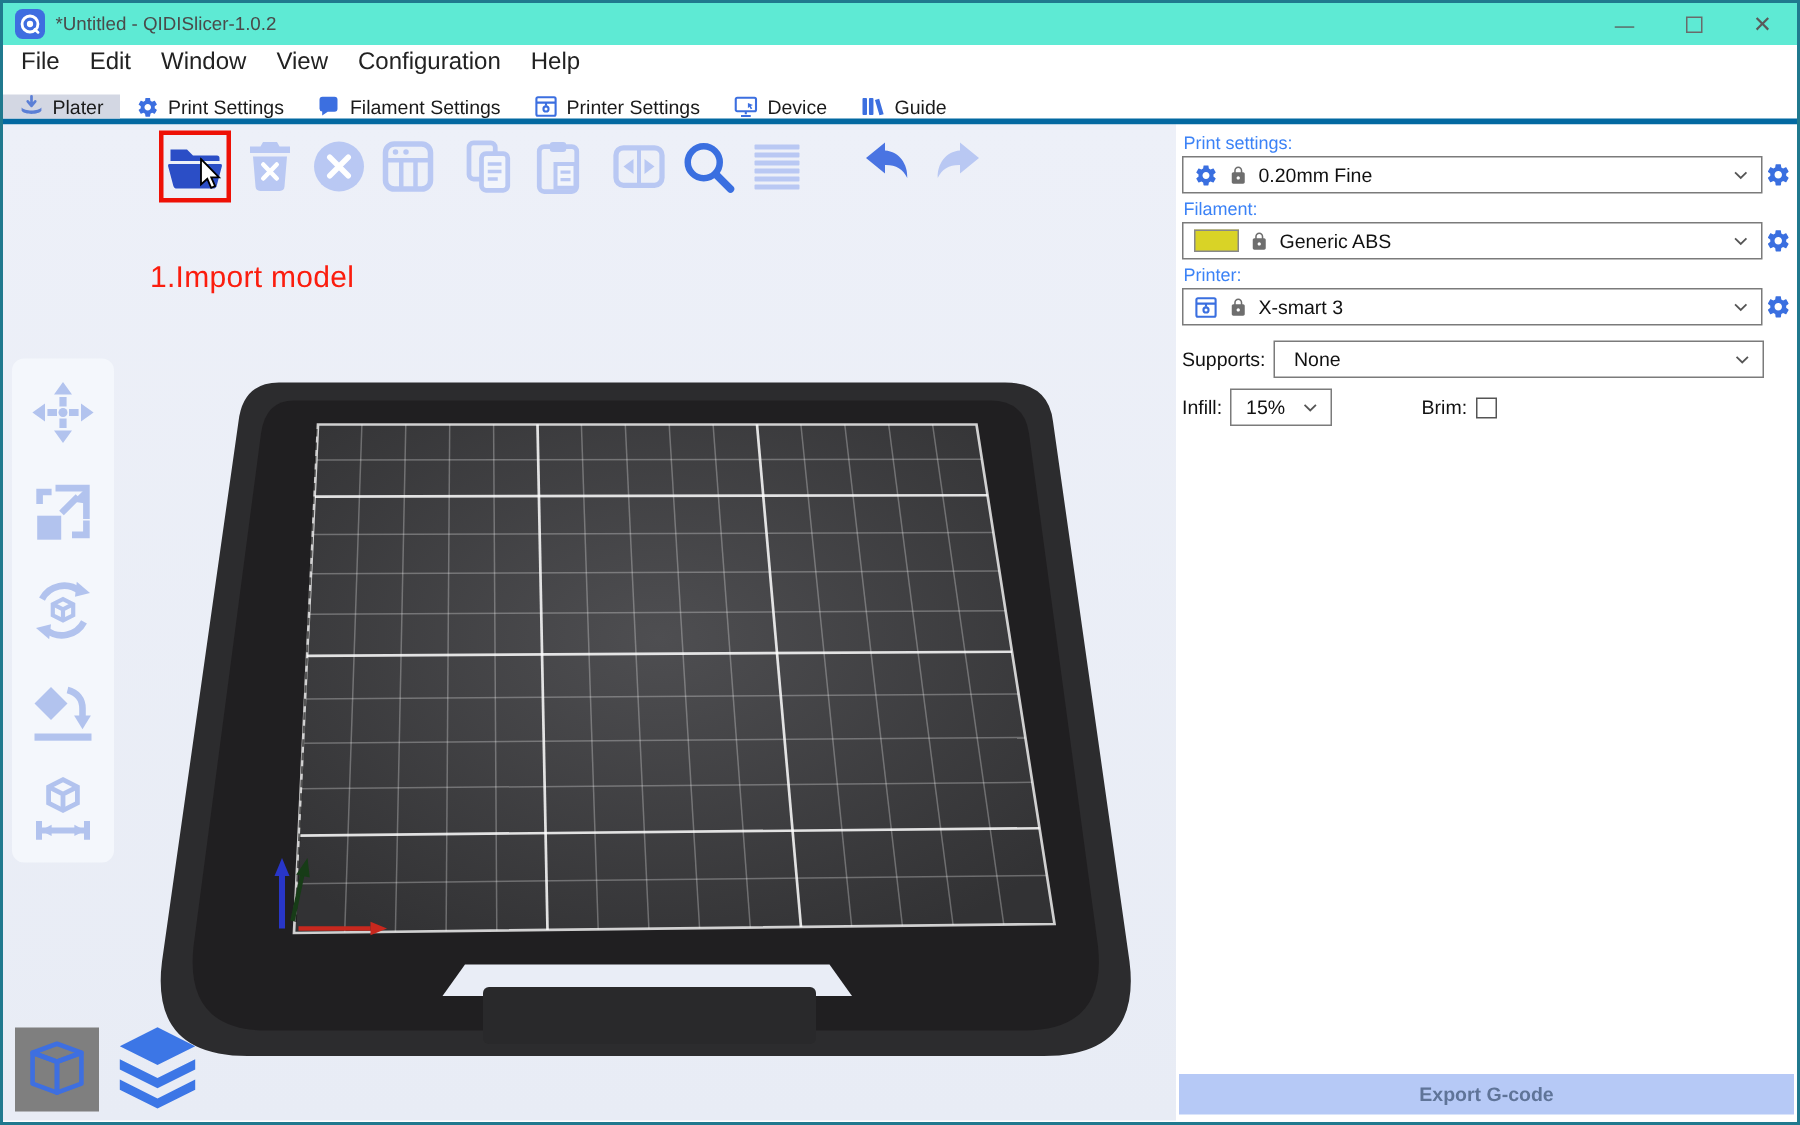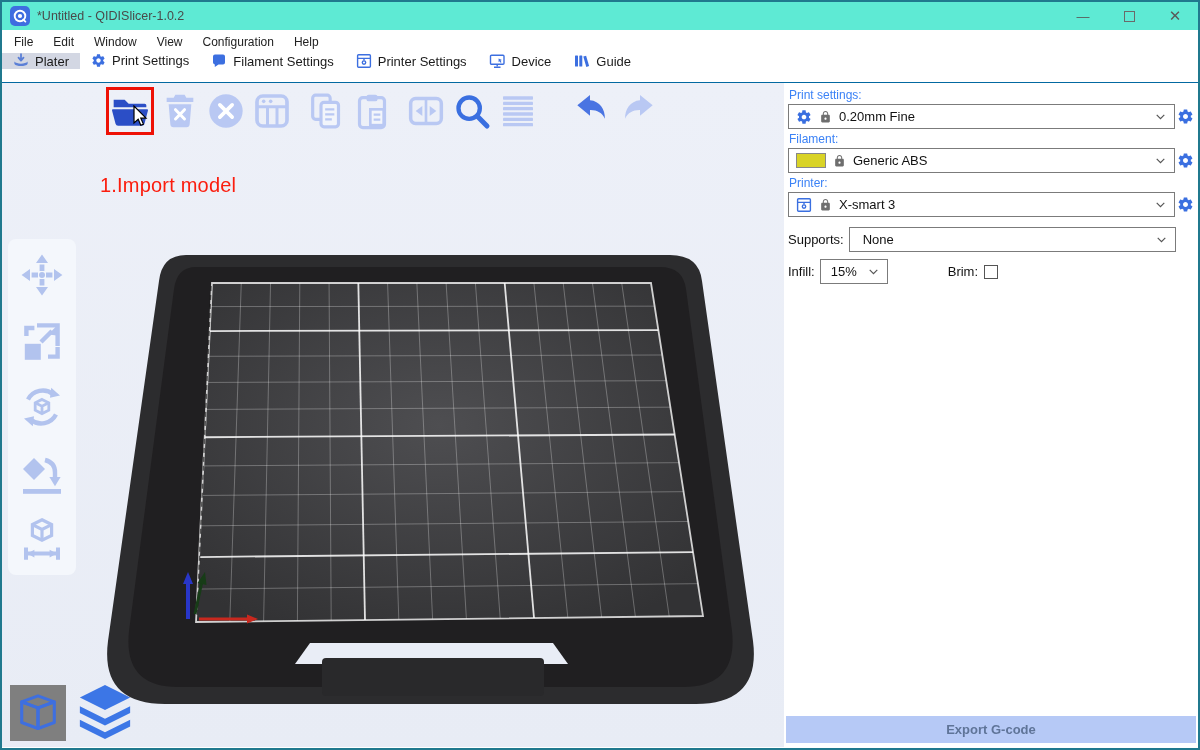--- a/index.html
+++ b/index.html
@@ -9,24 +9,24 @@
   
   .titlebar { display:flex; align-items:center; height:28px; background:#5eead4; padding-left:8px; }
   .logo { width:20px; height:20px; border-radius:5px; background:#3e6de0; display:flex; align-items:center; justify-content:center; flex:0 0 auto; }
   .title-text { margin-left:7px; font-size:12.5px; color:#4a4a4a; }
   .win-controls { margin-left:auto; display:flex; height:100%; }
   .win-btn { width:46px; display:flex; align-items:center; justify-content:center; color:#5a5a5a; font-size:13px; }
   .max-glyph { width:11px; height:11px; border:1.4px solid #6a6a6a; display:inline-block; }
 
   
   .menubar { display:flex; align-items:center; height:23px; background:#fff; padding-left:2px; }
-  .menu-item { padding:0 10px; font-size:12px; color:#222; }
-
-  
-  .tabbar { display:flex; align-items:flex-start; height:30px; background:#fff; border-bottom:1px solid #0369a1; }
+  .menu-item { padding:0 10px; font-size:16px; color:#222; }
+
+  
+  .tabbar { display:flex; align-items:flex-end; height:30px; background:#fff; border-bottom:4px solid #0369a1; }
   .tab { display:flex; align-items:center; gap:6px; padding:0 11px; font-size:13px; color:#1a1a1a; }
   .tab.selected { background:#d3d7e3; }
   .modes { margin-left:auto; display:flex; align-items:stretch; }
   .mode { display:flex; align-items:center; gap:6px; padding:0 10px; font-size:13px; color:#1a1a1a; }
   .mode.selected { background:#d3d7e3; font-weight:bold; }
   .mode-dot-hex { width:13px; height:13px; clip-path:polygon(25% 3%,75% 3%,100% 50%,75% 97%,25% 97%,0% 50%); }
   .mode-dot-round { width:13px; height:13px; border-radius:50%; }
 
   
   .main { display:flex; height:664px; }

